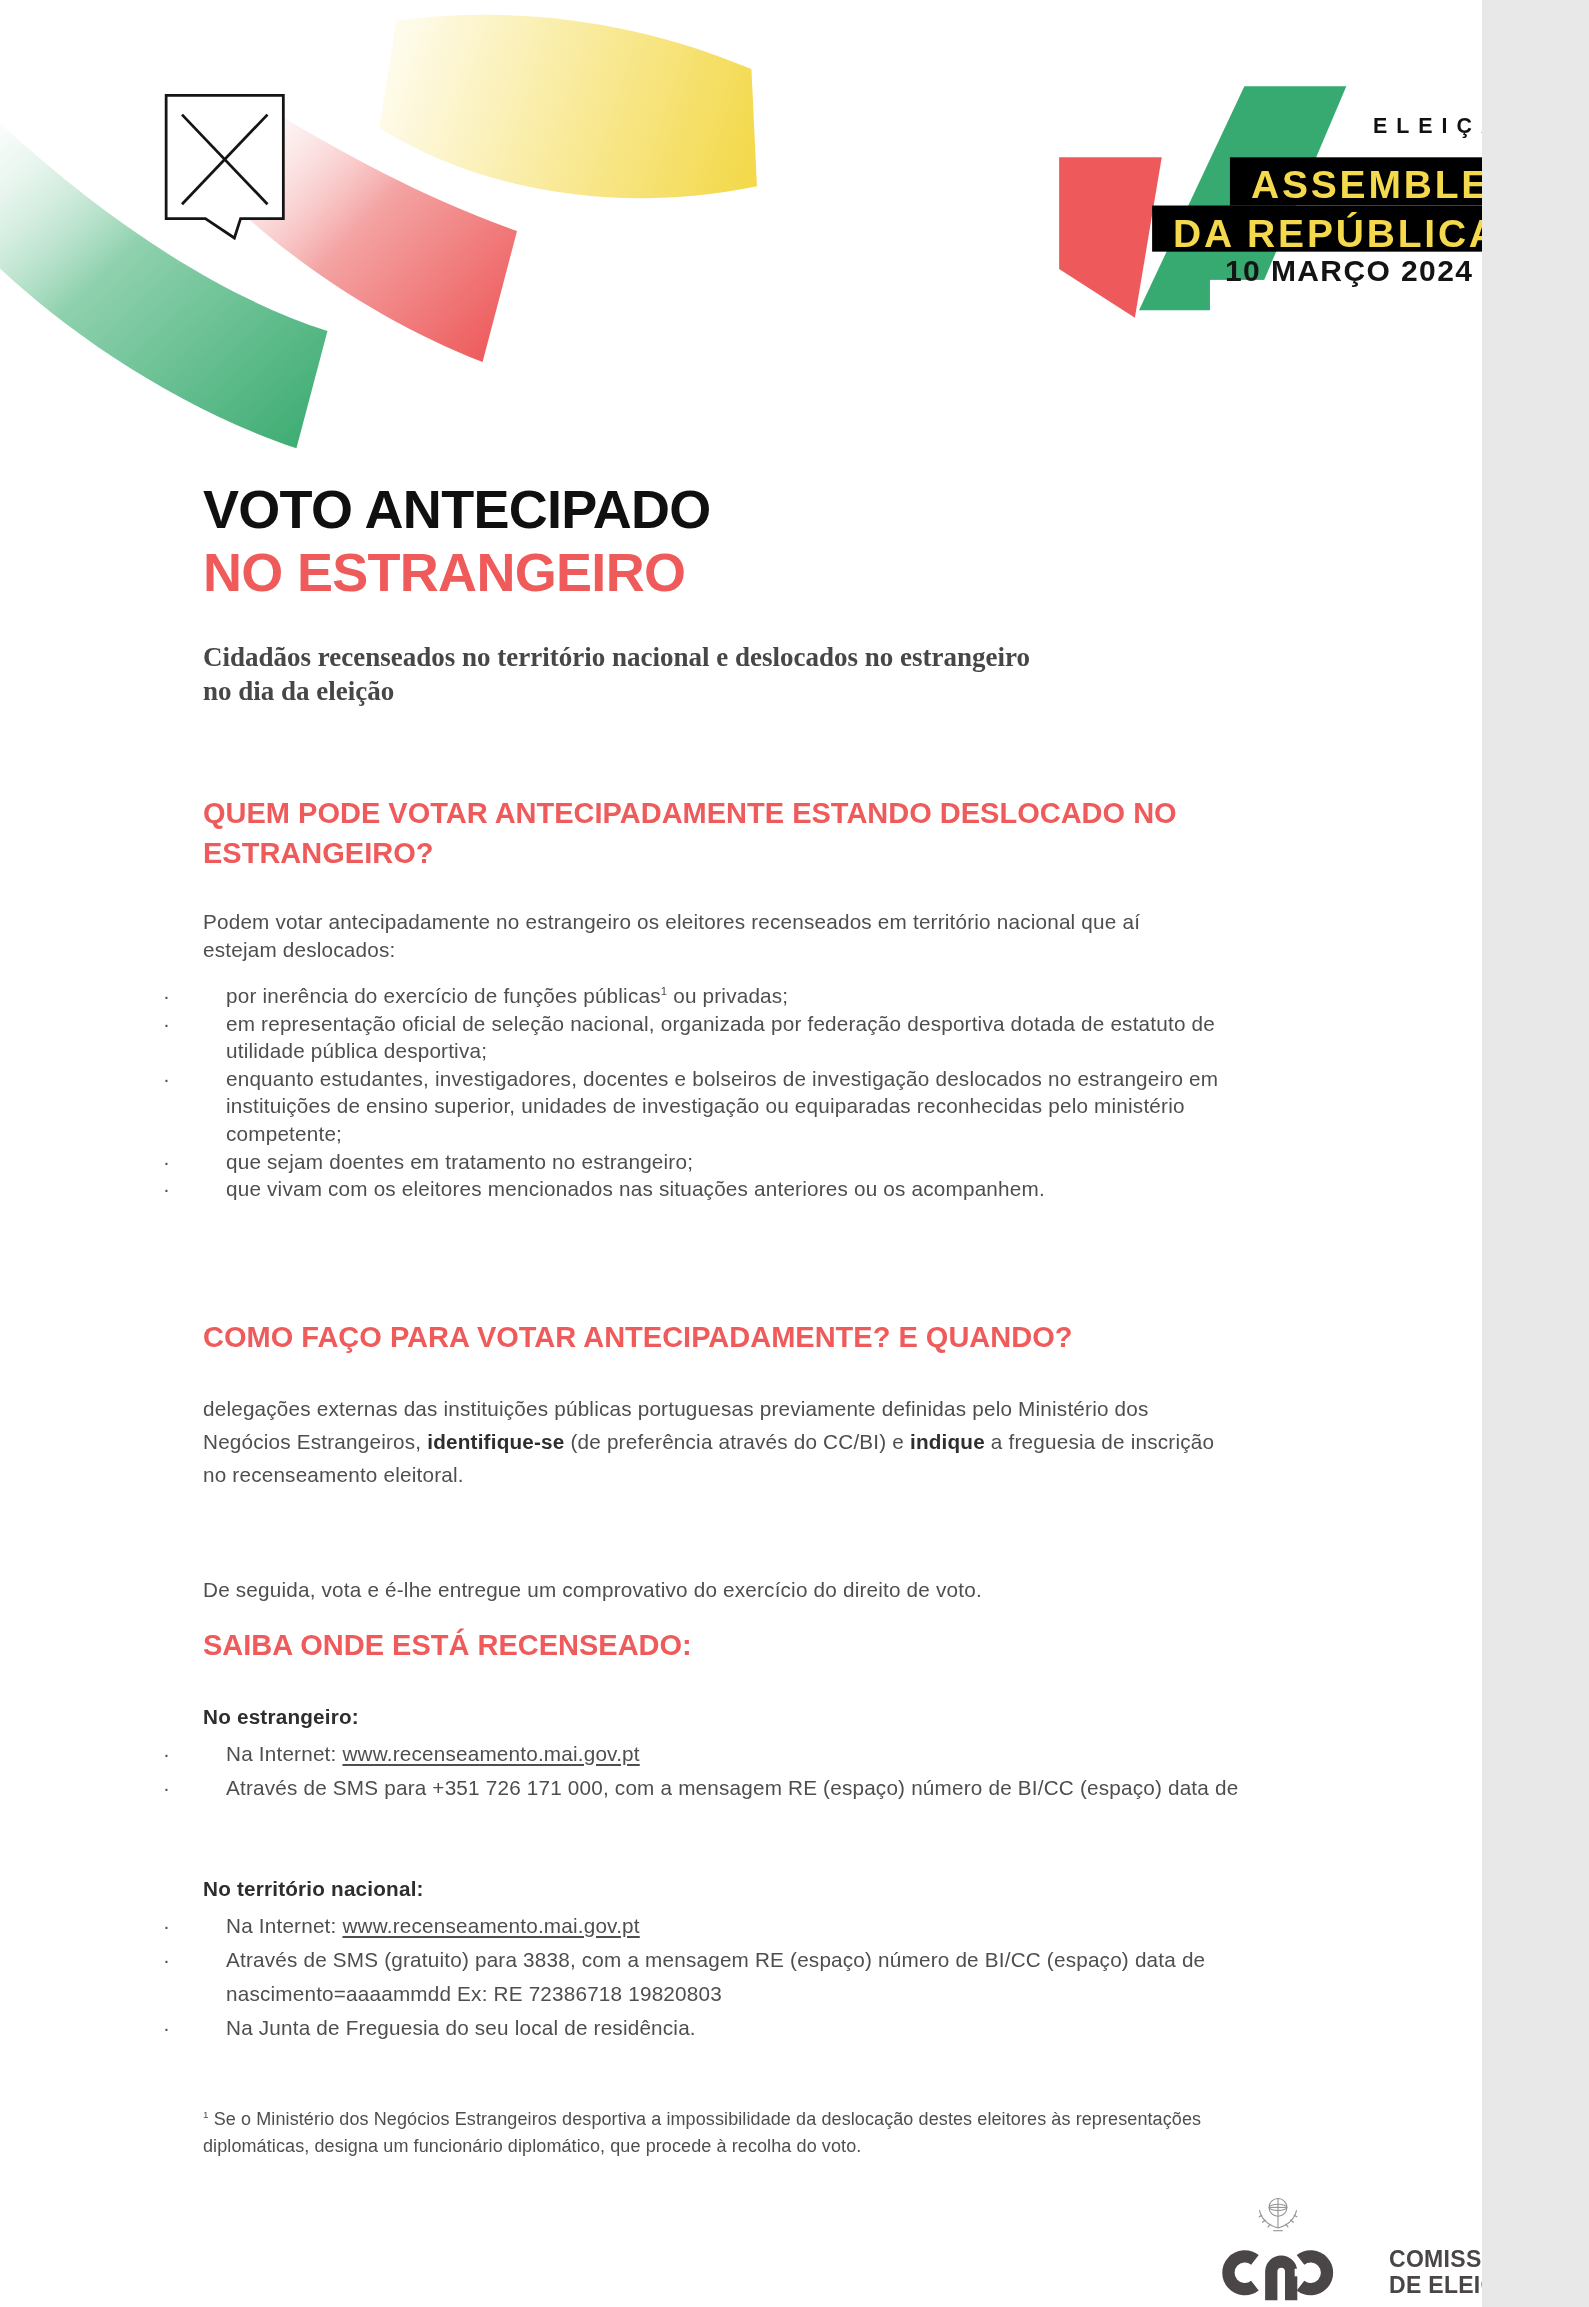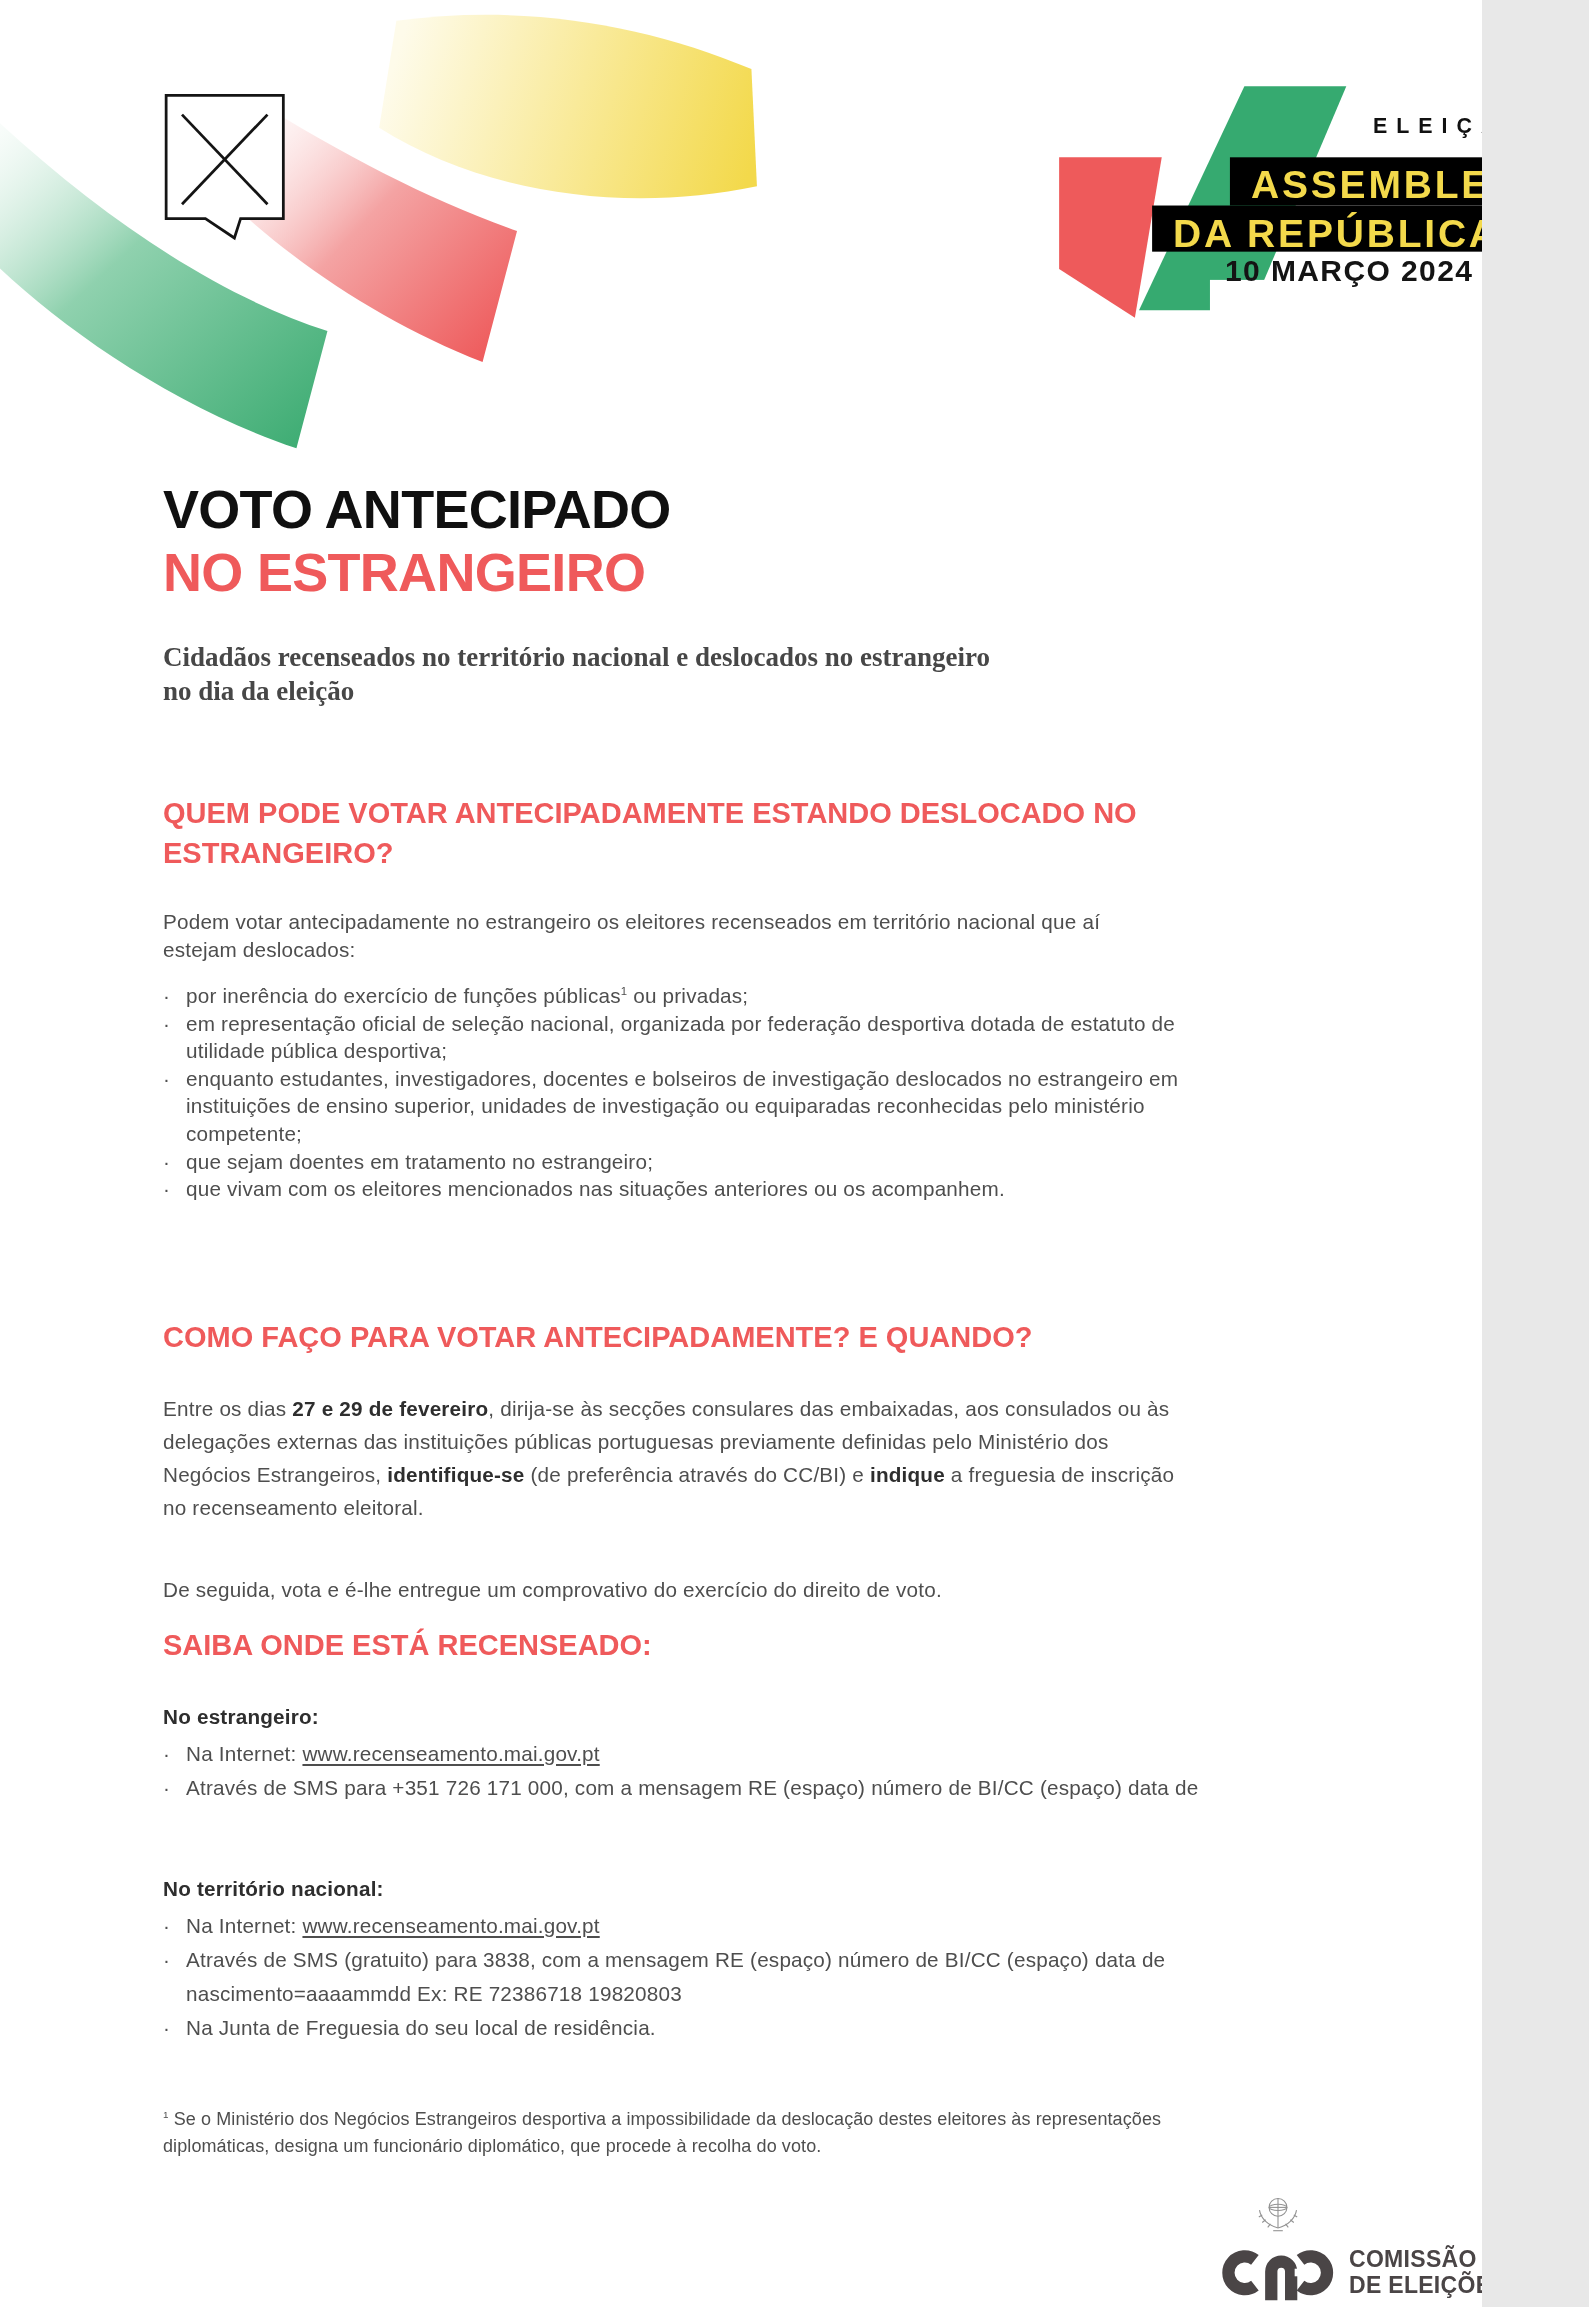--- a/index.html
+++ b/index.html
@@ -1,19 +1,19 @@
 <!DOCTYPE html>
 <html style="font-size:11px"><head>
 <meta charset="utf-8">
 <style>
   html,body{margin:0;padding:0;background:#e8e8e8;}
   .page{position:relative;width:1482px;height:2307px;background:#ffffff;overflow:hidden;
         font-family:"Liberation Sans", sans-serif;}
   .abs{position:absolute;}
-  .ln{white-space:nowrap;}
+  .ln{white-space:nowrap;margin-left:40px;}
   .b{font-weight:bold;color:#2e2e2e;}
   .u{text-decoration:underline;text-underline-offset:3.4px;}
   sup{font-size:0.55em;vertical-align:super;line-height:0;}
 
   
   .h1{left:163px;top:478px;font-size:54px;line-height:63px;font-weight:800;
       letter-spacing:-0.7px;color:#101010;}
   .h1 .red{color:#EF5A5B;}
   .subtitle{left:163px;top:640px;font-size:27px;line-height:34px;font-weight:bold;color:#474747;font-family:Liberation Serif, serif;}
 
@@ -168,21 +168,20 @@
       <div class="bullet-row">
         <span class="bullet-dot">·</span>
         <div>
           <div class="ln"><span class="">que vivam com os eleitores mencionados nas situações anteriores ou os acompanhem.</span></div>
         </div>
       </div>
     </div>
 
   <div class="abs redhead rh2 ln">COMO FAÇO PARA VOTAR ANTECIPADAMENTE? E QUANDO?</div>
   <div class="abs body-text para2">
-      <div class="ln"><span class="">Entre os dias </span><span class="b">27 e 29 de fevereiro</span><span class="">, dirija-se às secções consulares das embaixadas, aos consulados ou às</span></div>
       <div class="ln"><span class="">delegações externas das instituições públicas portuguesas previamente definidas pelo Ministério dos</span></div>
       <div class="ln"><span class="">Negócios Estrangeiros, </span><span class="b">identifique-se</span><span class=""> (de preferência através do CC/BI) e </span><span class="b">indique</span><span class=""> a freguesia de inscrição</span></div>
       <div class="ln"><span class="">no recenseamento eleitoral.</span></div>
     </div>
   <div class="abs body-text para3">
       <div class="ln"><span class="">De seguida, vota e é-lhe entregue um comprovativo do exercício do direito de voto.</span></div>
     </div>
 
   <div class="abs redhead rh3 ln">SAIBA ONDE ESTÁ RECENSEADO:</div>
   <div class="abs sublabel sub1 ln">No estrangeiro:</div>

